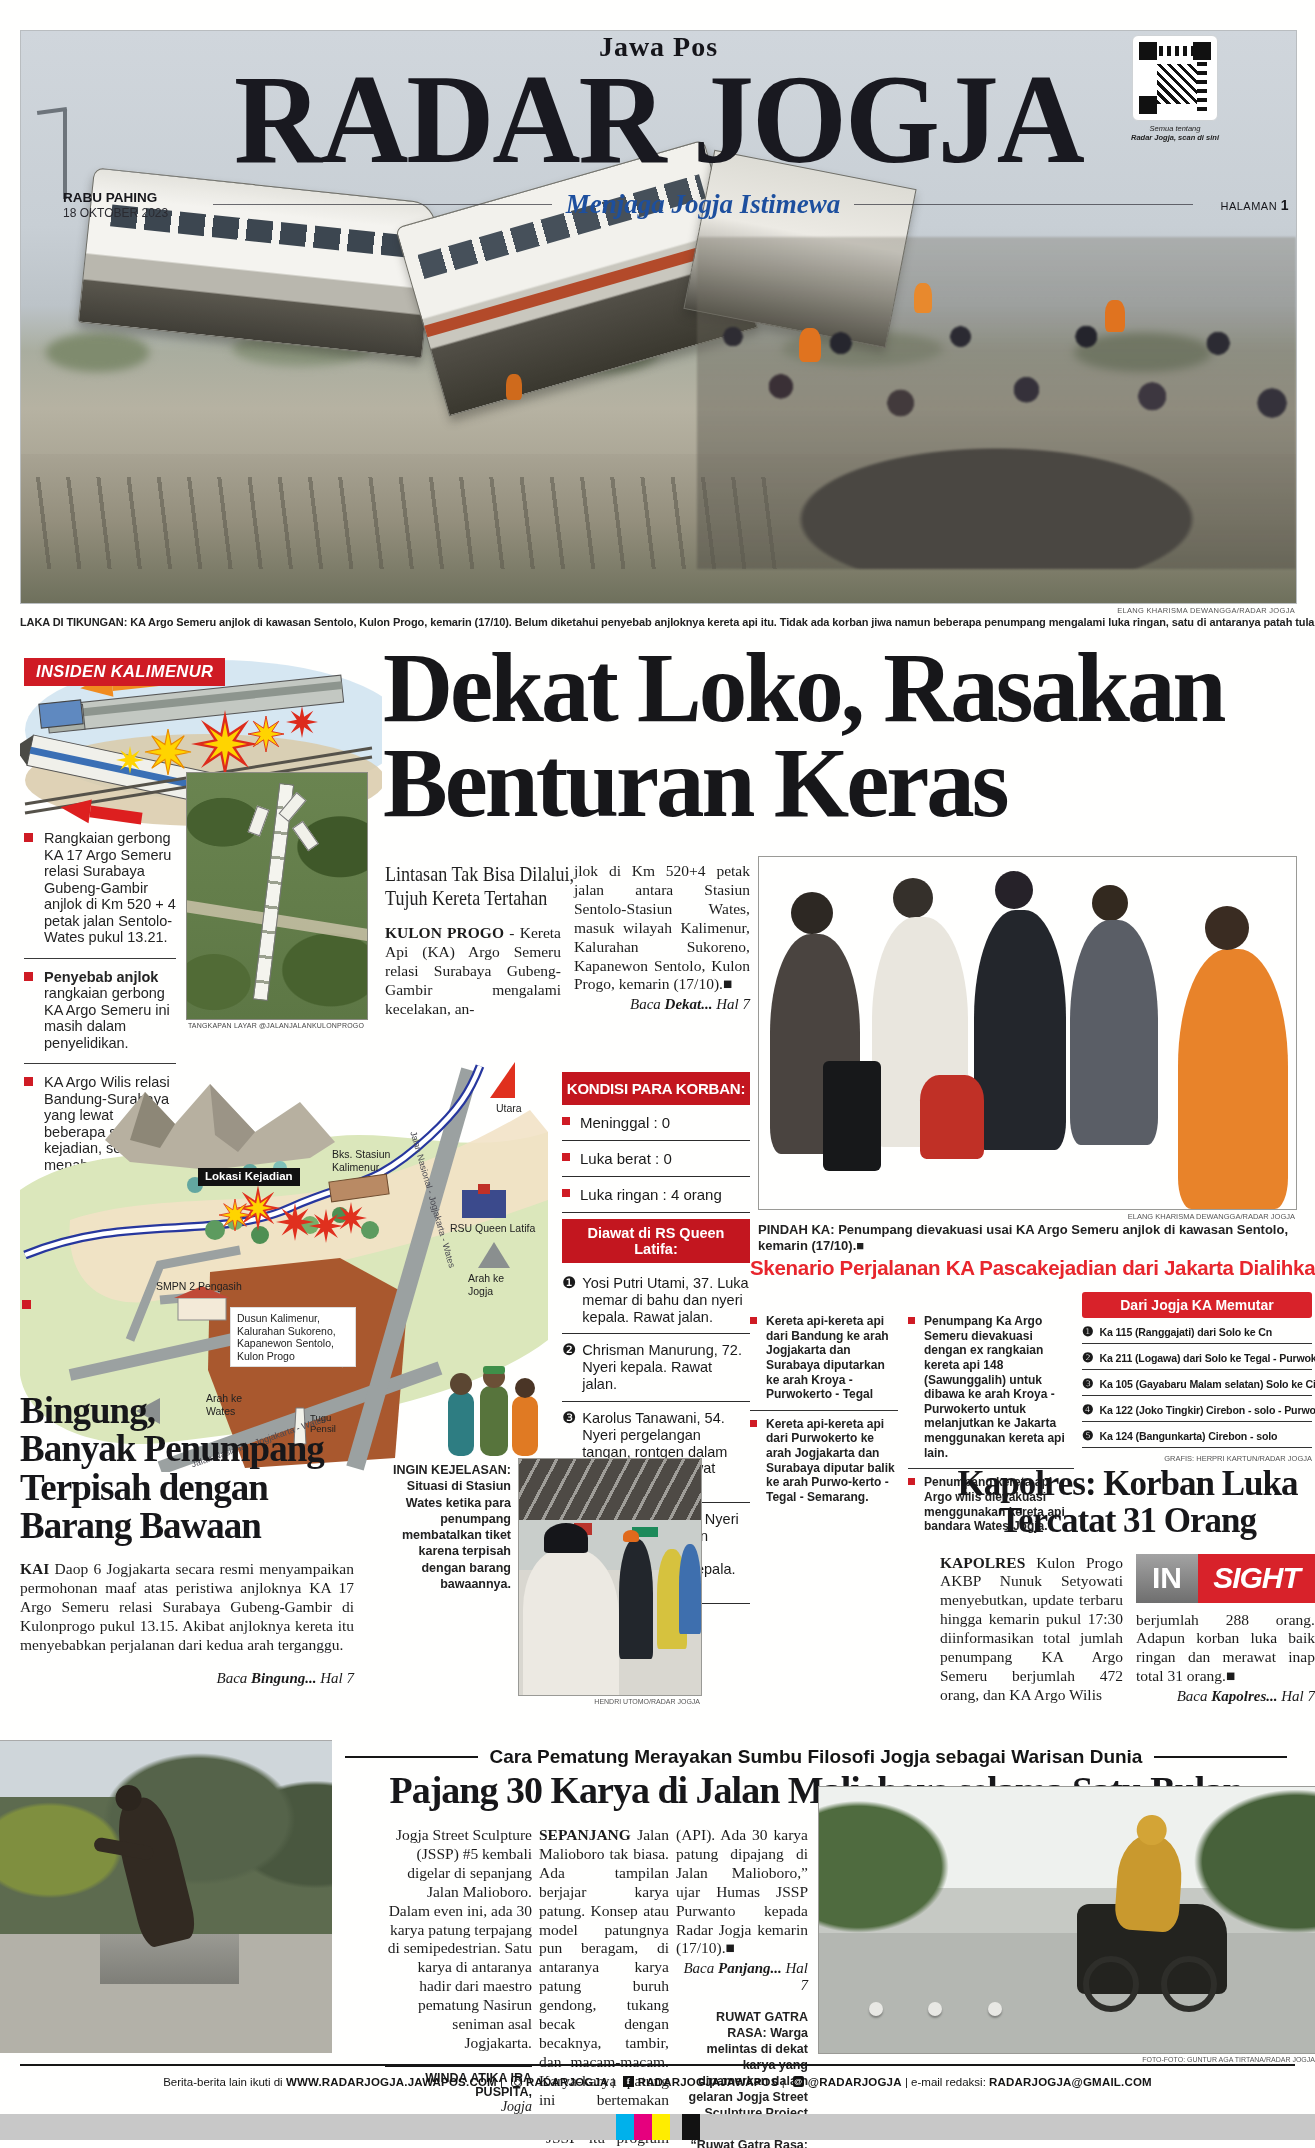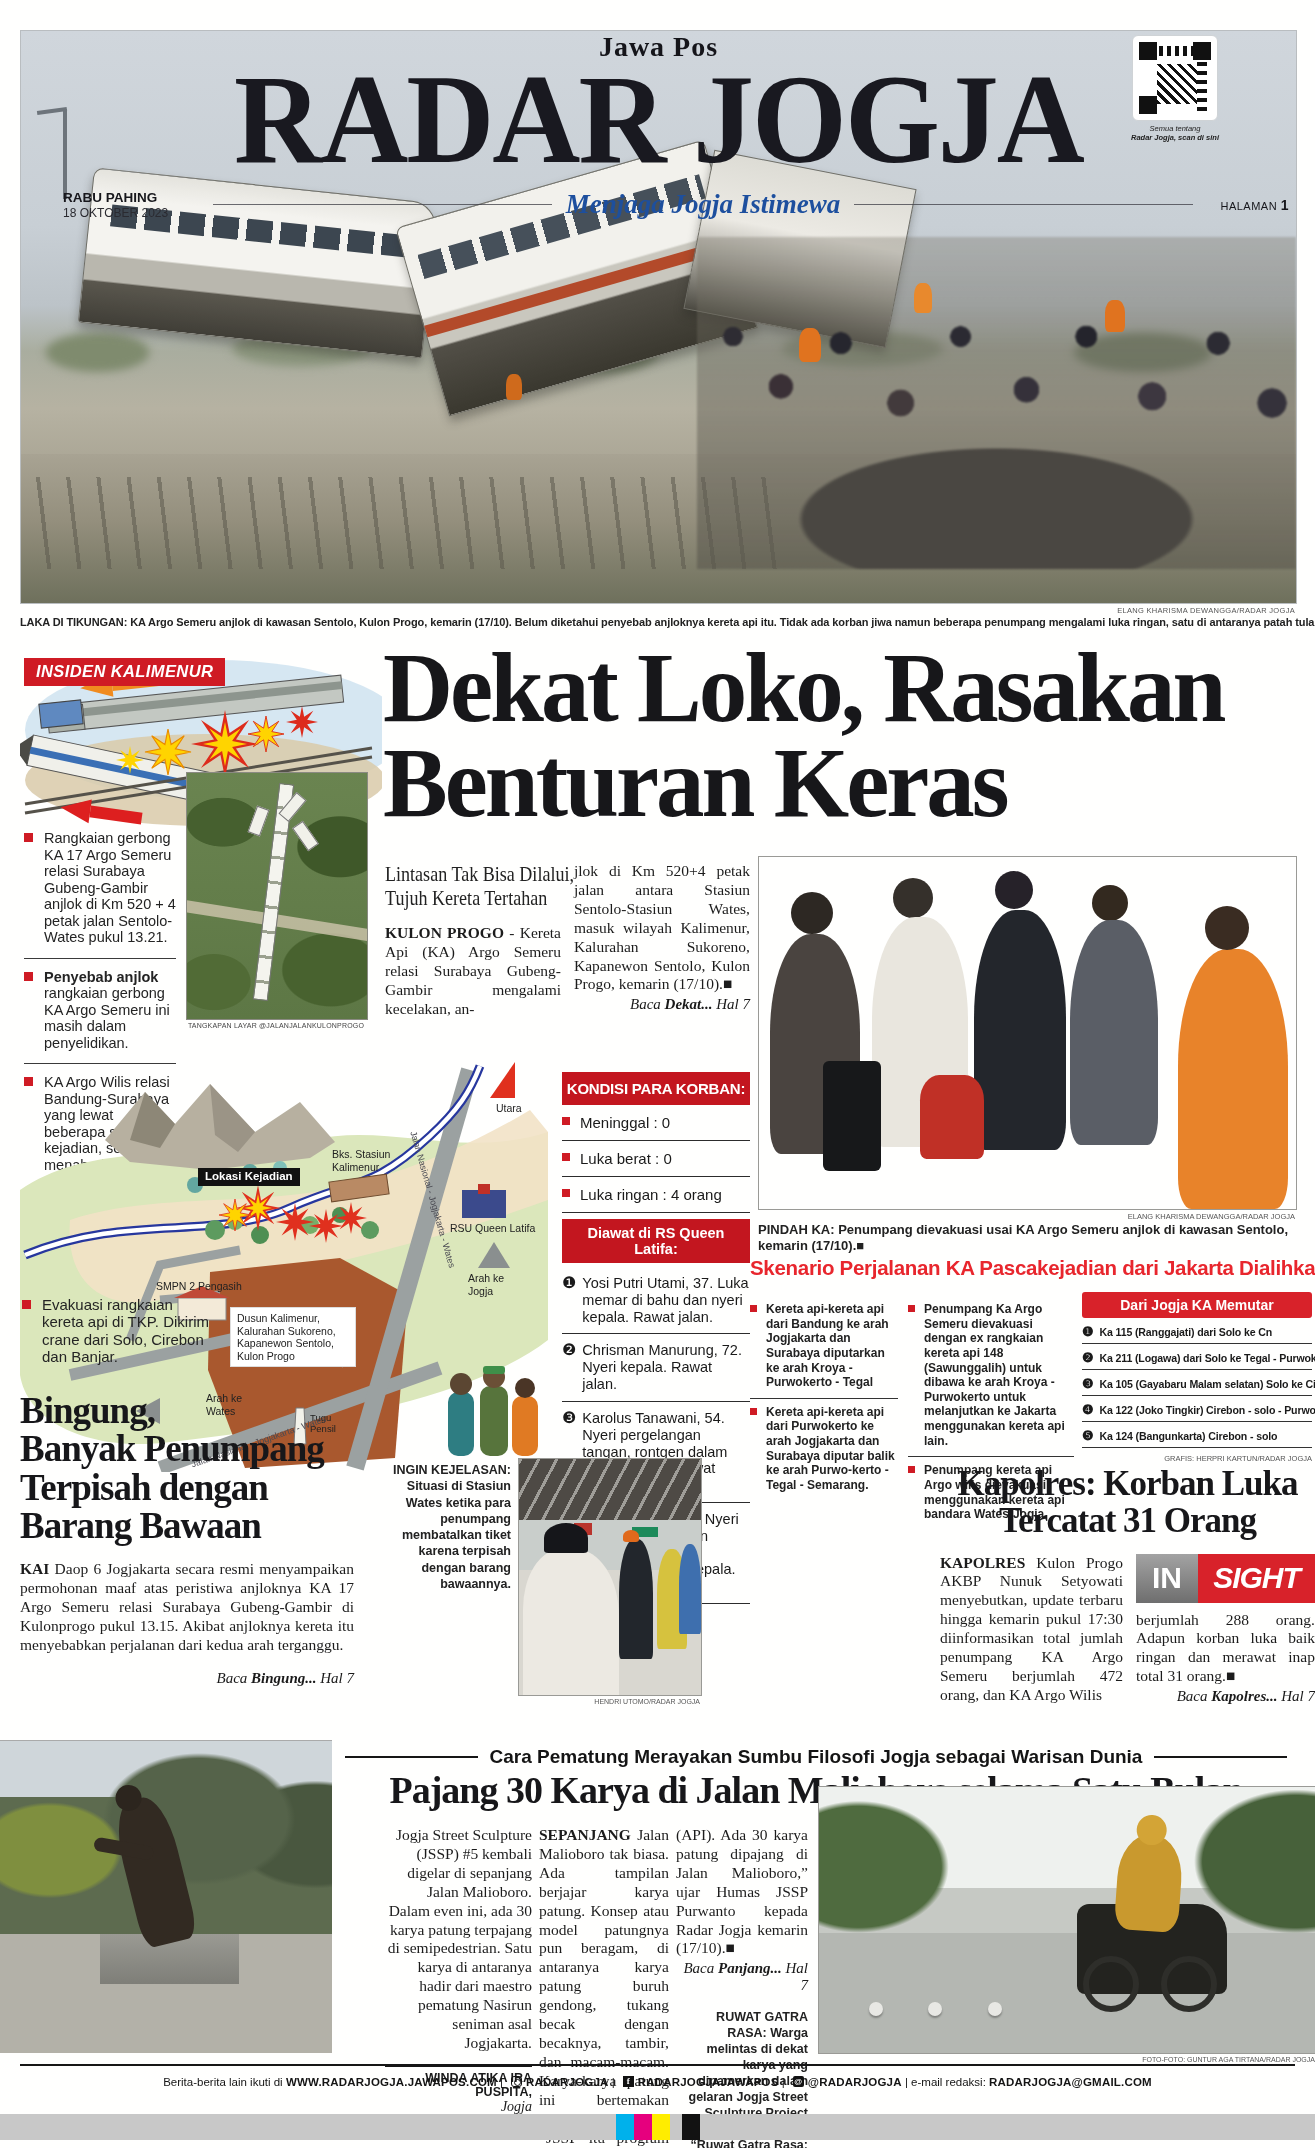--- a/index.html
+++ b/index.html
@@ -150,21 +150,21 @@
   .krow .sqr{top:12px;width:8px;height:8px;}
   .krow:last-of-type{border-bottom:none;}
   .kbox2{background:#c3161f;color:#fff;text-align:center;font-weight:bold;font-size:14.5px;padding:6px 2px;margin:6px 0 4px;}
   .vic{display:flex;gap:6px;padding:8px 0;border-bottom:1.6px solid #2c2c2c;font-size:14.5px;line-height:1.16;}
   .vic .num{font-size:16px;line-height:1;}
 
   
   .sken{left:750px;top:1256px;width:562px;}
   .sken-title{color:#e8262d;font-weight:bold;font-size:20.5px;text-align:center;white-space:nowrap;letter-spacing:-.3px;}
   .sken-cols{position:relative;margin-top:12px;height:168px;}
-  .scol{position:absolute;top:4px;}
+  .scol{position:absolute;top:16px;}
   .scol1{left:0;width:148px;}
   .scol2{left:158px;width:166px;}
   .sbul{position:relative;padding:6px 0 8px 16px;font-size:12px;font-weight:bold;line-height:1.22;color:#222;}
   .sbul + .sbul{border-top:1.4px solid #333;}
   .sbul .sqr{width:7px;height:7px;top:9px;}
   .djbox{position:absolute;left:332px;top:0;width:230px;}
   .dj-head{background:#d8222a;color:#fff;font-weight:bold;font-size:14px;text-align:center;padding:5px 2px;border-radius:3px;}
   .dj-item{display:flex;gap:6px;align-items:baseline;padding:6px 0 4px;border-bottom:1.2px solid #333;
            font-size:10.6px;font-weight:bold;white-space:nowrap;letter-spacing:-.15px;}
   .dj-item .num{font-size:13px;}
@@ -443,21 +443,21 @@
     <div class="maplabel" style="left:440px;top:182px;width:100px;">RSU Queen Latifa</div>
     <div class="maplabel" style="left:486px;top:62px;">Utara</div>
     <div class="maplabel" style="left:458px;top:232px;width:52px;">Arah ke Jogja</div>
     <div class="maplabel" style="left:158px;top:352px;width:52px;margin-left:38px;">Arah ke Wates</div>
     <div class="maplabel" style="left:146px;top:240px;">SMPN 2 Pengasih</div>
     <div class="maplabel dusunbox" style="left:221px;top:268px;width:112px;">Dusun Kalimenur, Kalurahan Sukoreno, Kapanewon Sentolo, Kulon Progo</div>
     <div class="maplabel" style="left:300px;top:372px;width:36px;font-size:9.5px;">Tugu Pensil</div>
     <div class="maplabel roadlbl" style="left:408px;top:90px;transform:rotate(74deg);transform-origin:left top;">Jalan Nasional - Jogjakarta - Wates</div>
     <div class="maplabel roadlbl" style="left:180px;top:420px;transform:rotate(-19deg);transform-origin:left top;">Jalan Nasional - Jogjakarta - Wates</div>
   </div>
-  <div class="abs evak"><span class="sqr"></span><span>Evakuasi rangkaian kereta api di TKP. Dikirim crane dari Solo, Cirebon dan Banjar.</span></div>
+  <div class="abs evak"><span class="sqr"></span></div>
 
   <div class="abs kondisi">
     <div class="kbox">KONDISI PARA KORBAN:</div>
     <div class="krow"><span class="sqr"></span><span>Meninggal : 0</span></div>
     <div class="krow"><span class="sqr"></span><span>Luka berat : 0</span></div>
     <div class="krow"><span class="sqr"></span><span>Luka ringan : 4 orang</span></div>
     <div class="kbox2">Diawat di RS Queen Latifa:</div>
     <div class="vic">
         <span class="num">❶</span>
         <span>Yosi Putri Utami, 37. Luka memar di bahu dan nyeri kepala. Rawat jalan.</span>

